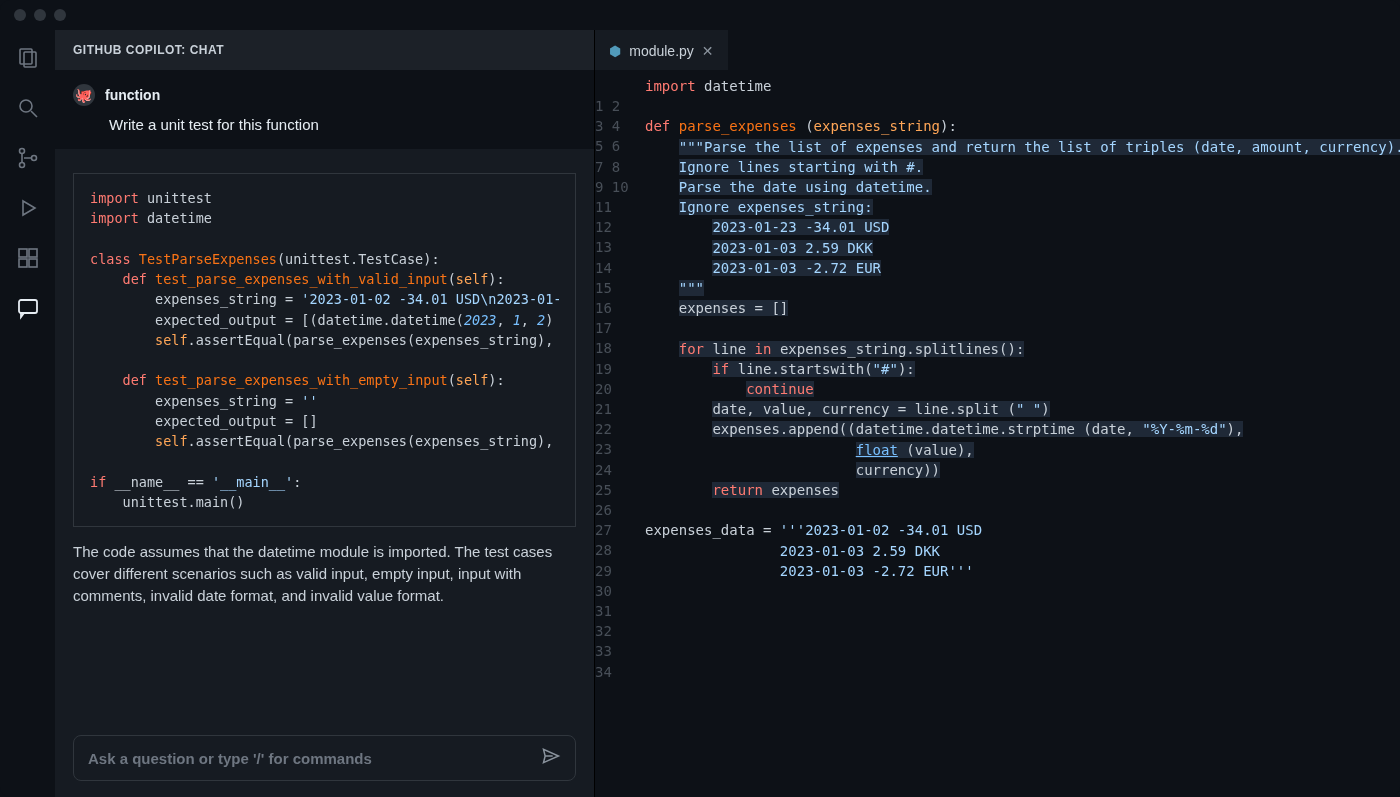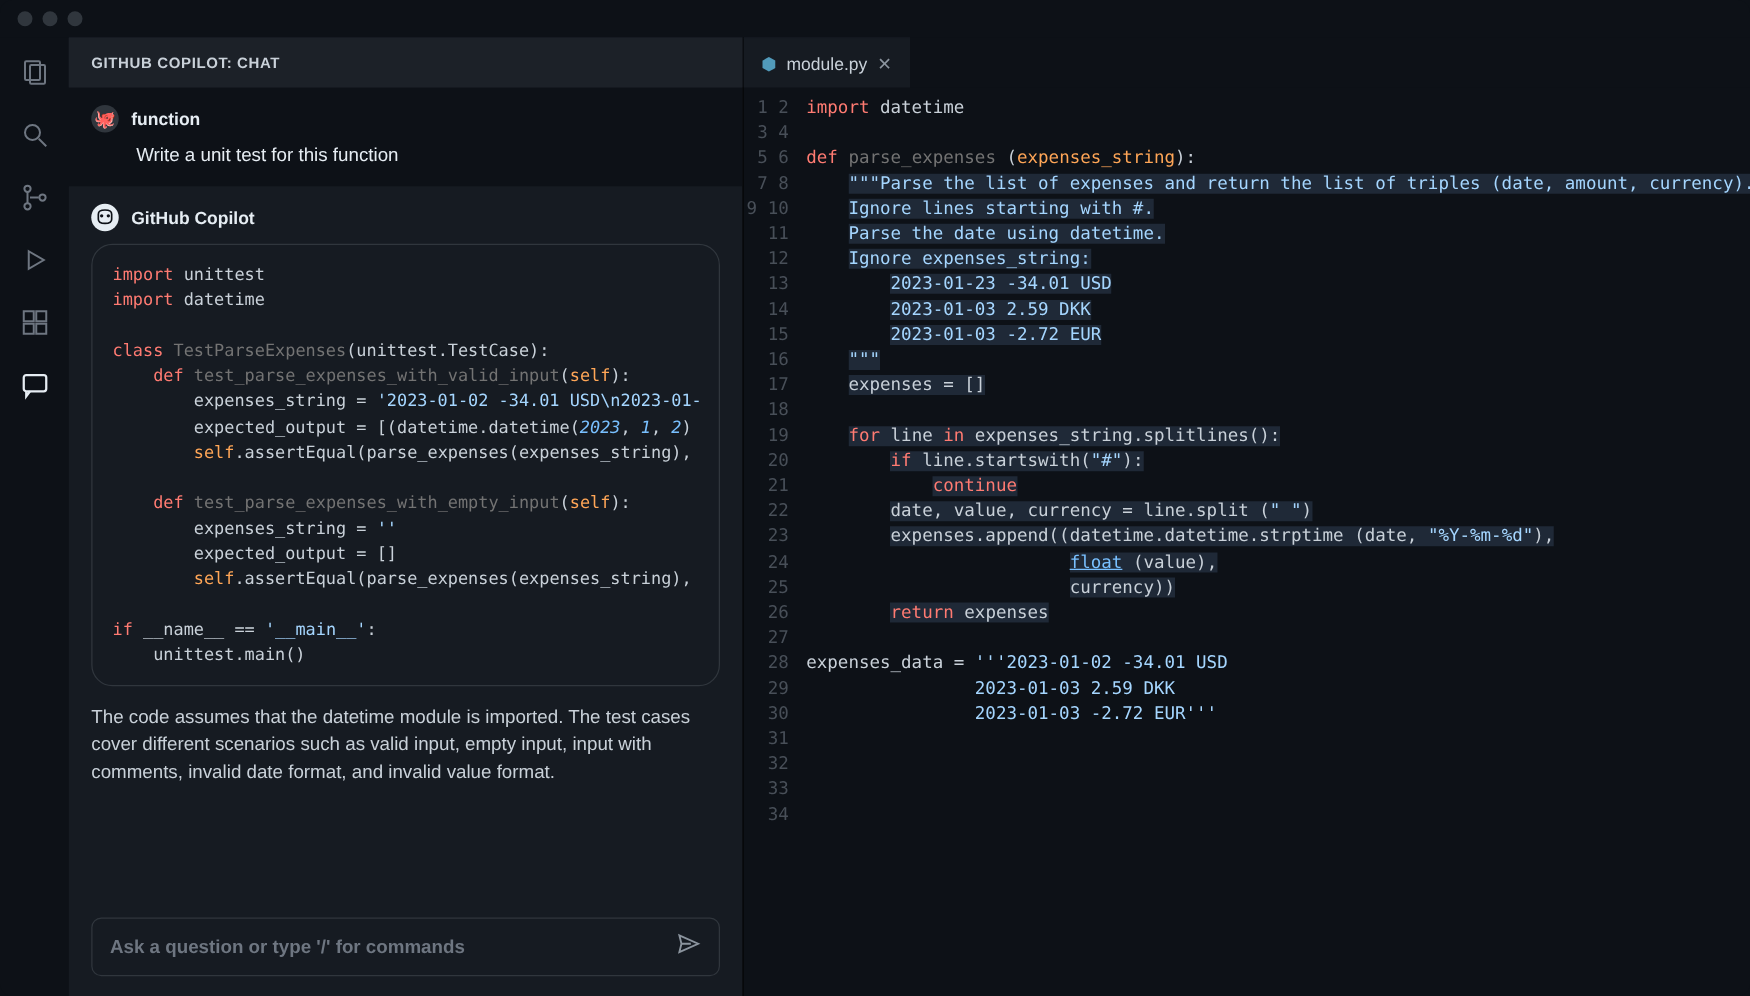--- a/index.html
+++ b/index.html
@@ -20,37 +20,37 @@
 .chat-panel { width: 540px; background: #161b22; display: flex; flex-direction: column; border-right: 1px solid #000; }
 .chat-header { height: 40px; padding: 0 18px; display: flex; align-items: center; font-size: 12px; font-weight: 600; letter-spacing: 0.5px; color: #c9d1d9; background: #1c2128; }
 .chat-body { flex: 1; overflow-y: auto; padding: 0; }
 .msg { padding: 14px 18px 16px 18px; }
 .msg-user { background: #0d1117; }
 .msg-head { display: flex; align-items: center; gap: 10px; margin-bottom: 10px; }
 .avatar { width: 22px; height: 22px; border-radius: 50%; background: #30363d; display: flex; align-items: center; justify-content: center; font-size: 14px; }
 .avatar.copilot { background: #e6edf3; color: #0d1117; }
 .username { font-size: 14px; font-weight: 600; color: #e6edf3; }
 .prompt-text { font-size: 15px; color: #e6edf3; margin-left: 36px; }
-.code-box { border: 1px solid #30363d; border-radius: 17px; padding: 14px 16px; margin: 10px 0 14px 0; font-family: "SF Mono", Menlo, Consolas, monospace; font-size: 13.5px; line-height: 1.5; white-space: pre; overflow-x: hidden; color: #c9d1d9; }
+.code-box { border: 1px solid #30363d; border-radius: 0; padding: 14px 16px; margin: 10px 0 14px 0; font-family: "SF Mono", Menlo, Consolas, monospace; font-size: 13.5px; line-height: 1.5; white-space: pre; overflow-x: hidden; color: #c9d1d9; }
 .response-text { font-size: 15px; line-height: 1.45; color: #c9d1d9; }
 .chat-input-row { padding: 16px 18px; }
 .chat-input { display: flex; align-items: center; border: 1px solid #30363d; border-radius: 8px; padding: 10px 14px; }
 .chat-input input { flex: 1; background: transparent; border: none; outline: none; color: #c9d1d9; font-size: 15px; font-weight: bold; }
 .chat-input input::placeholder { color: #6e7681; }
 .send-icon { color: #8b949e; cursor: pointer; }
 .editor-panel { flex: 1; background: #0d1117; display: flex; flex-direction: column; min-width: 0; }
 .tabs { height: 40px; display: flex; background: #0d1117; }
 .tab { display: flex; align-items: center; gap: 8px; padding: 0 14px; background: #161b22; border-top: 1px solid #161b22; font-size: 14px; color: #c9d1d9; cursor: pointer; }
 .tab .file-icon { color: #519aba; font-size: 14px; }
 .tab .close { color: #8b949e; font-size: 14px; cursor: pointer; }
 .editor { flex: 1; display: flex; font-family: "SF Mono", Menlo, Consolas, monospace; font-size: 14px; line-height: 20.2px; overflow: hidden; padding-top: 6px; }
-.gutter { width: 50px; text-align: right; color: #484f58; padding-right: 14px; user-select: none; }
+.gutter { width: 50px; color: #484f58; padding-right: 14px; user-select: none; margin-top: 20px; }
 .code { flex: 1; white-space: pre; color: #c9d1d9; overflow: hidden; }
 .hl-kw { color: #ff7b72; }
-.hl-fn { color: #737373; }
+.hl-fn { color: #f97316; }
 .hl-str { color: #a5d6ff; }
 .hl-num { color: #79c0ff; font-style: italic; }
 .hl-param { color: #ffa657; }
 .hl-builtin { color: #79c0ff; text-decoration: underline; }
 .sel { background: #1f2937; }
 </style>
 </head>
 <body>
 
 <div class="window">
@@ -109,30 +109,20 @@
 
         <div class="msg msg-user">
           <div class="msg-head">
             <div class="avatar">🐙</div>
             <div class="username">function</div>
           </div>
           <div class="prompt-text">Write a unit test for this function</div>
         </div>
 
         <div class="msg">
-          <div class="msg-head">
-            <div class="avatar copilot">
-              <svg width="16" height="16" viewBox="0 0 24 24" fill="currentColor">
-                  <circle cx="8" cy="10" r="2"></circle>
-                  <circle cx="16" cy="10" r="2"></circle>
-                  <path d="M4 8c0-3 3-5 8-5s8 2 8 5v6c0 3-3 5-8 5s-8-2-8-5V8z" fill="none" stroke="currentColor" stroke-width="2"></path>
-                </svg>
-            </div>
-            <div class="username">GitHub Copilot</div>
-          </div>
           <div class="code-box" id="bot-code"><span class="hl-kw">import</span> unittest
 <span class="hl-kw">import</span> datetime
 
 <span class="hl-kw">class</span> <span class="hl-fn">TestParseExpenses</span>(unittest.TestCase):
     <span class="hl-kw">def</span> <span class="hl-fn">test_parse_expenses_with_valid_input</span>(<span class="hl-param">self</span>):
         expenses_string = <span class="hl-str">'2023-01-02 -34.01 USD\n2023-01-</span>
         expected_output = [(datetime.datetime(<span class="hl-num">2023</span>, <span class="hl-num">1</span>, <span class="hl-num">2</span>)
         <span class="hl-param">self</span>.assertEqual(parse_expenses(expenses_string),
 
     <span class="hl-kw">def</span> <span class="hl-fn">test_parse_expenses_with_empty_input</span>(<span class="hl-param">self</span>):

